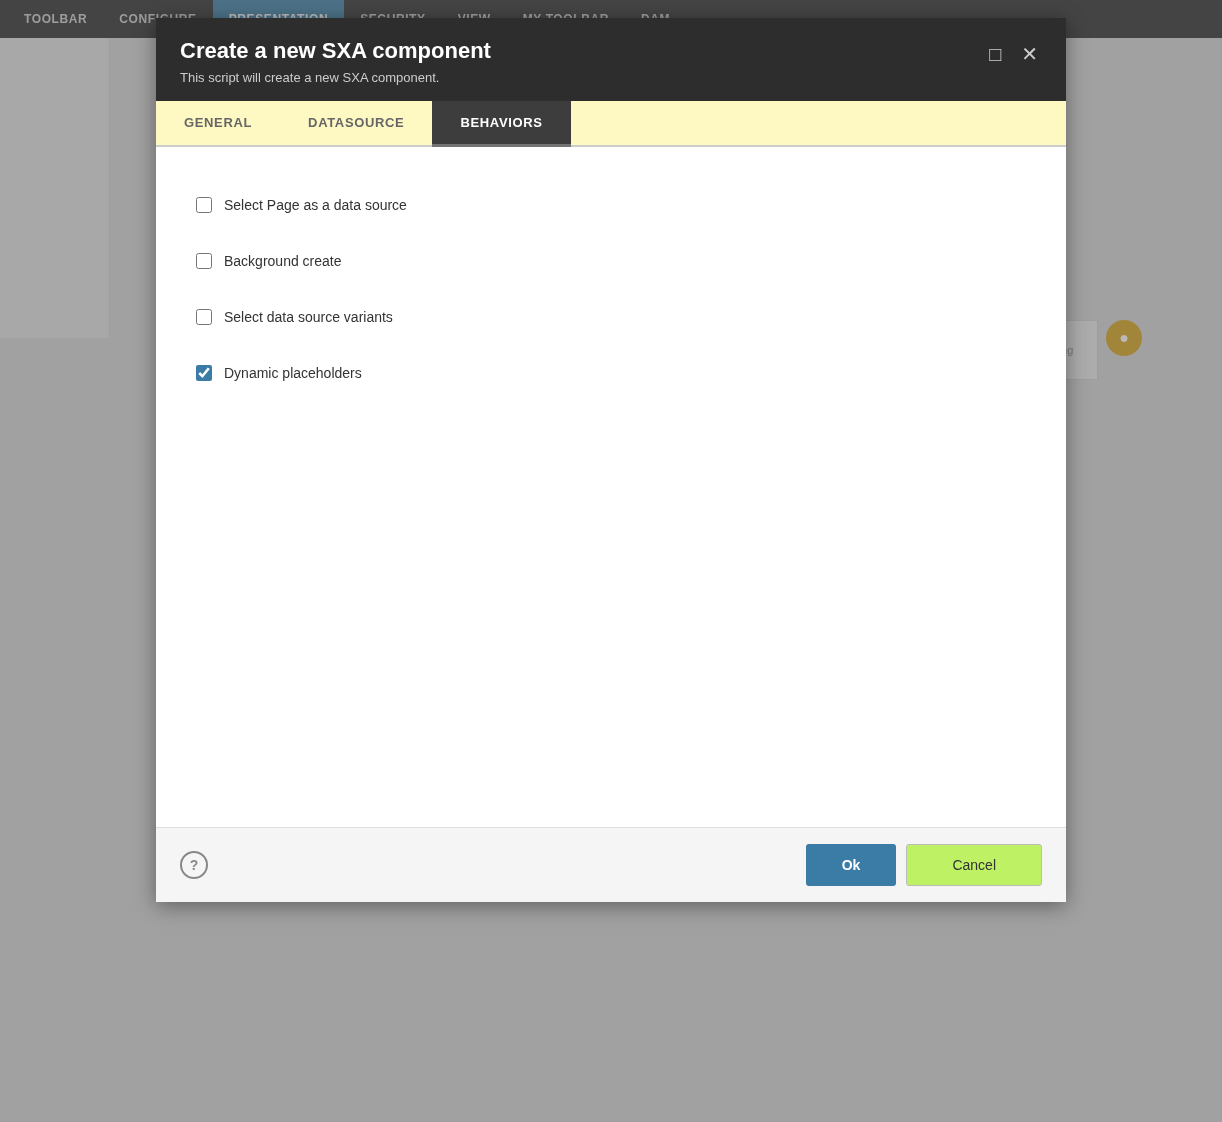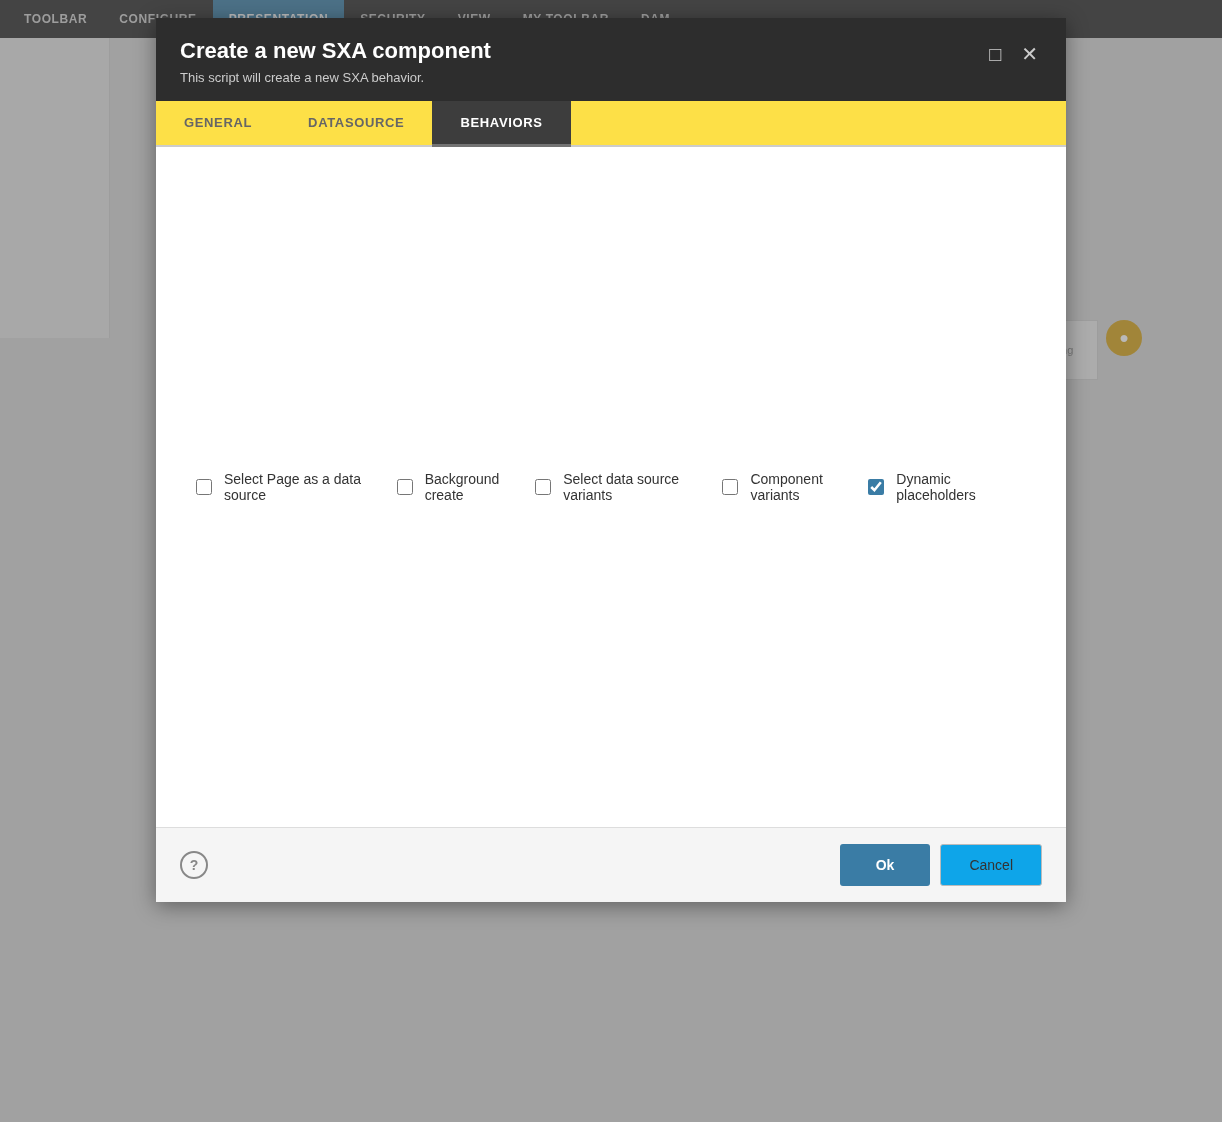--- a/index.html
+++ b/index.html
@@ -160,21 +160,21 @@
       font-size: 20px;
       line-height: 1;
       background: none;
       border: none;
       padding: 2px 4px;
     }
 
     
     .dialog-tabs {
       display: flex;
-      background: #fde047;
+      background: #fef9c3;
       border-bottom: 2px solid #cccccc;
     }
 
     .tab {
       padding: 14px 28px;
       font-size: 13px;
       font-weight: bold;
       letter-spacing: 0.05em;
       color: #666666;
       cursor: pointer;
@@ -186,24 +186,24 @@
 
     .tab.active {
       background: #3d3d3d;
       color: #ffffff;
       border-bottom: 3px solid #737373;
     }
 
     
     .dialog-body {
       background: #ffffff;
-      padding: 48px 40px;
+      padding: 30px 40px;
       min-height: 680px;
       display: flex;
-      flex-direction: row;
+      flex-direction: column;
       gap: 0;
     }
 
     
     .checkbox-item {
       display: flex;
       align-items: center;
       gap: 12px;
       padding: 20px 0;
     }
@@ -260,24 +260,24 @@
       color: #ffffff;
       border: none;
       padding: 12px 36px;
       font-size: 14px;
       cursor: pointer;
       border-radius: 3px;
       font-weight: bold;
     }
 
     .btn-cancel {
-      background: #0ea5e9;
+      background: #bef264;
       color: #333333;
       border: 1px solid #bbbbbb;
-      padding: 12px 28px;
+      padding: 12px 45px;
       font-size: 14px;
       cursor: pointer;
       border-radius: 3px;
     }
   </style>
 </head>
 <body>
 
 <div class="bg-nav">
   <div class="bg-nav-item">TOOLBAR</div>
@@ -297,21 +297,21 @@
   <div class="bg-right-circle">●</div>
 </div>
 
 <div class="overlay"></div>
 
 <div class="dialog">
 
   <div class="dialog-header">
     <div class="dialog-title-block">
       <span class="dialog-title">Create a new SXA component</span>
-      <span class="dialog-subtitle">This script will create a new SXA behavior.</span>
+      <span class="dialog-subtitle">This script will create a new SXA component.</span>
     </div>
     <div class="dialog-header-actions">
       <button class="dialog-header-btn">□</button>
       <button class="dialog-header-btn">✕</button>
     </div>
   </div>
 
   <div class="dialog-tabs">
     <button class="tab">GENERAL</button>
     <button class="tab">DATASOURCE</button>
@@ -328,24 +328,20 @@
     <div class="checkbox-item">
       <input type="checkbox" class="checkbox-input" id="cb2" style="">
       <label class="checkbox-label" for="cb2">Background create</label>
     </div>
 
     <div class="checkbox-item">
       <input type="checkbox" class="checkbox-input" id="cb3" style="">
       <label class="checkbox-label" for="cb3">Select data source variants</label>
     </div>
 
-    <div class="checkbox-item">
-      <input type="checkbox" class="checkbox-input" id="cb4" style="">
-      <label class="checkbox-label" for="cb4">Component variants</label>
-    </div>
 
     <div class="checkbox-item">
       <input type="checkbox" class="checkbox-input" id="cb5" checked="" style="">
       <label class="checkbox-label" for="cb5">Dynamic placeholders</label>
     </div>
 
   </div>
 
   <div class="dialog-footer">
     <div class="help-icon">?</div>

